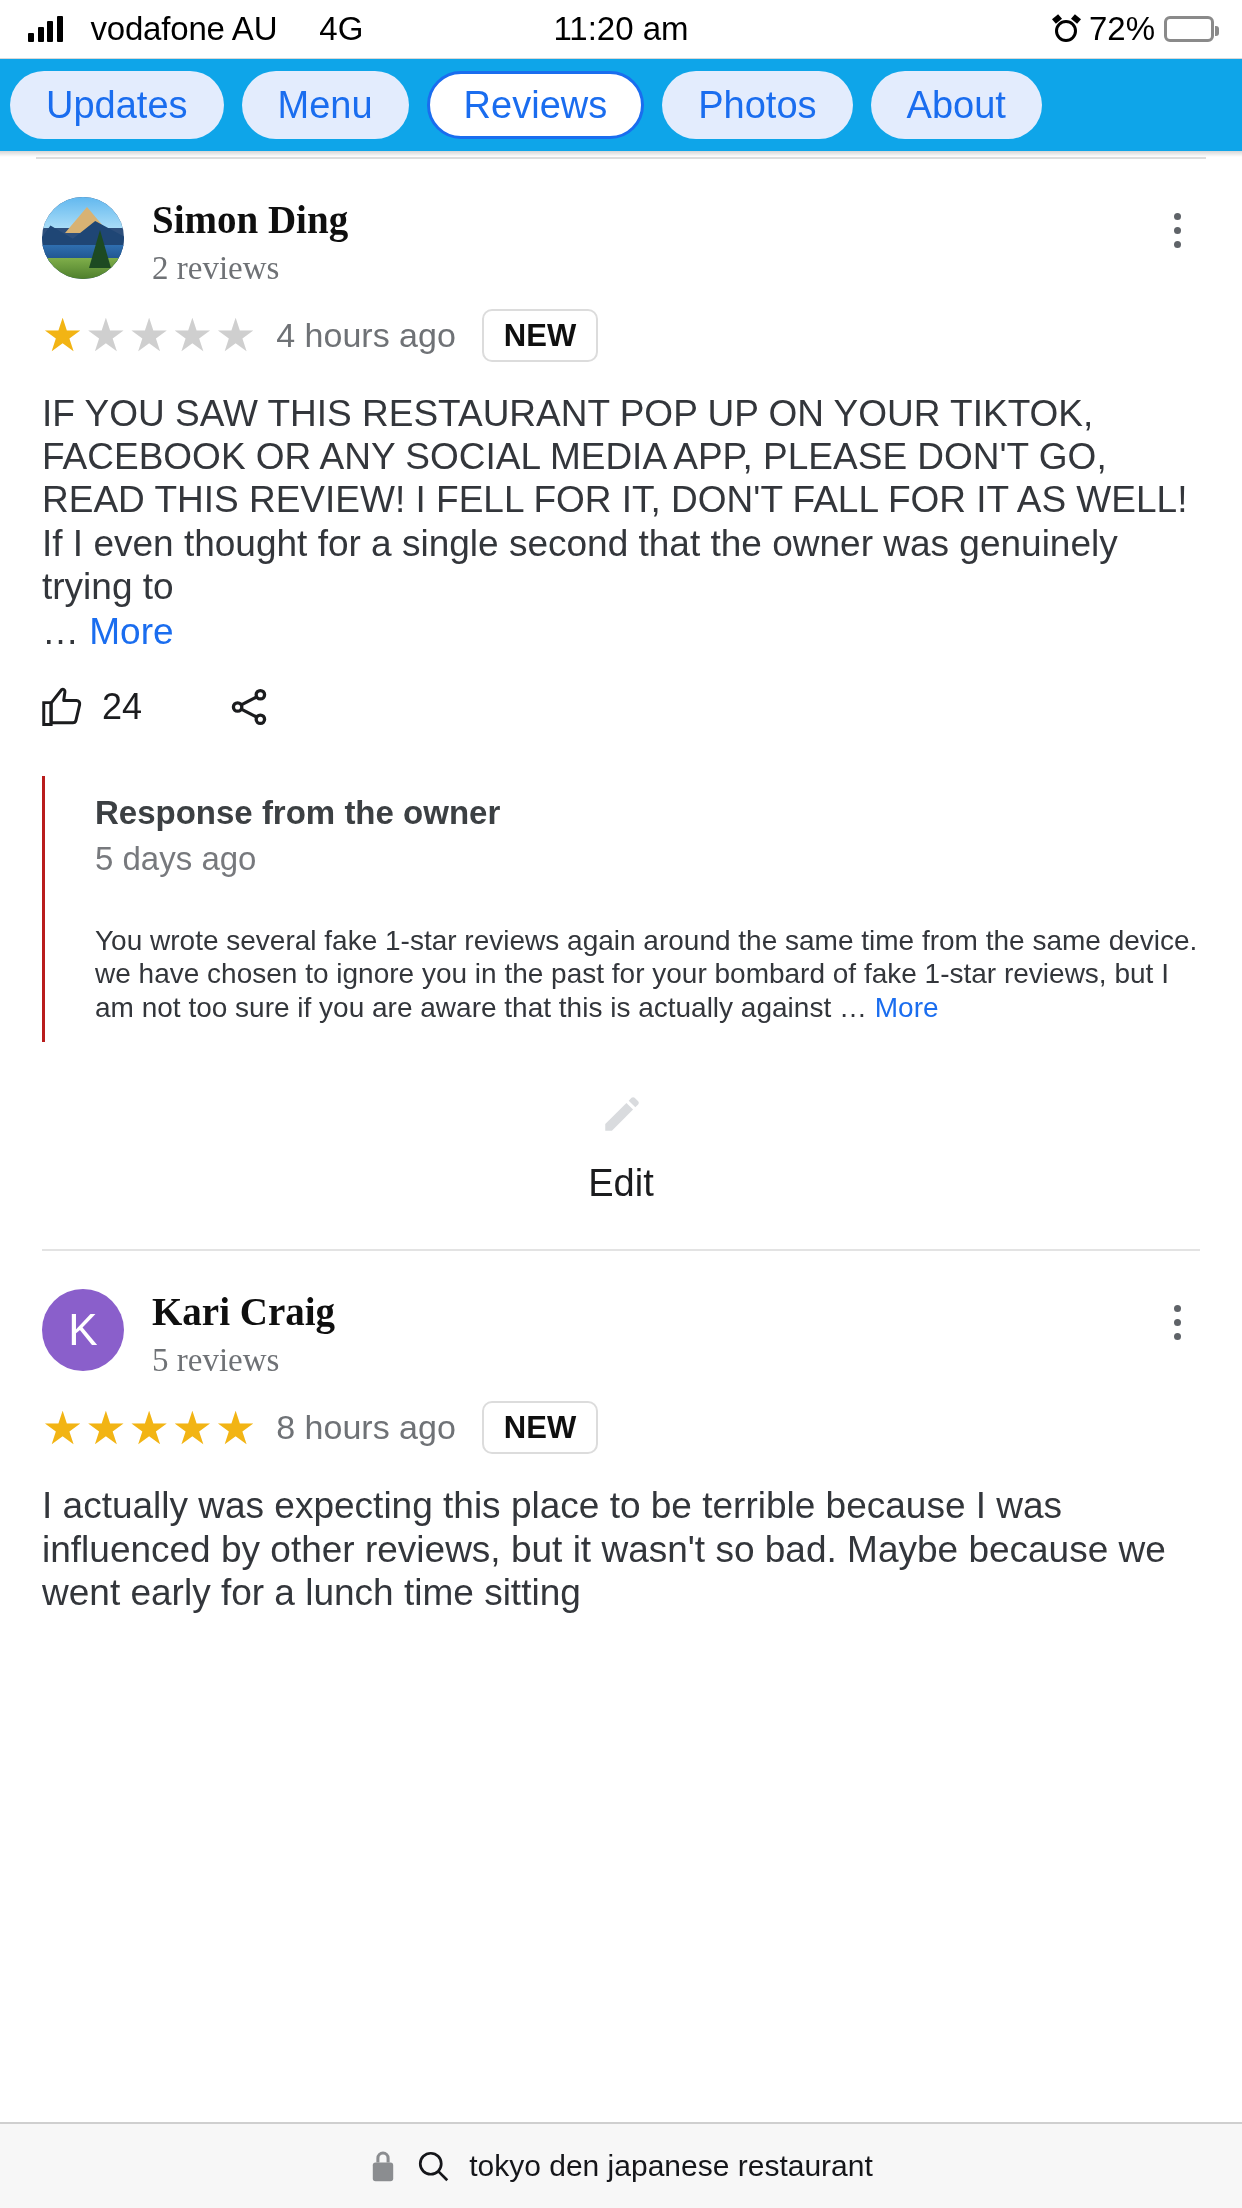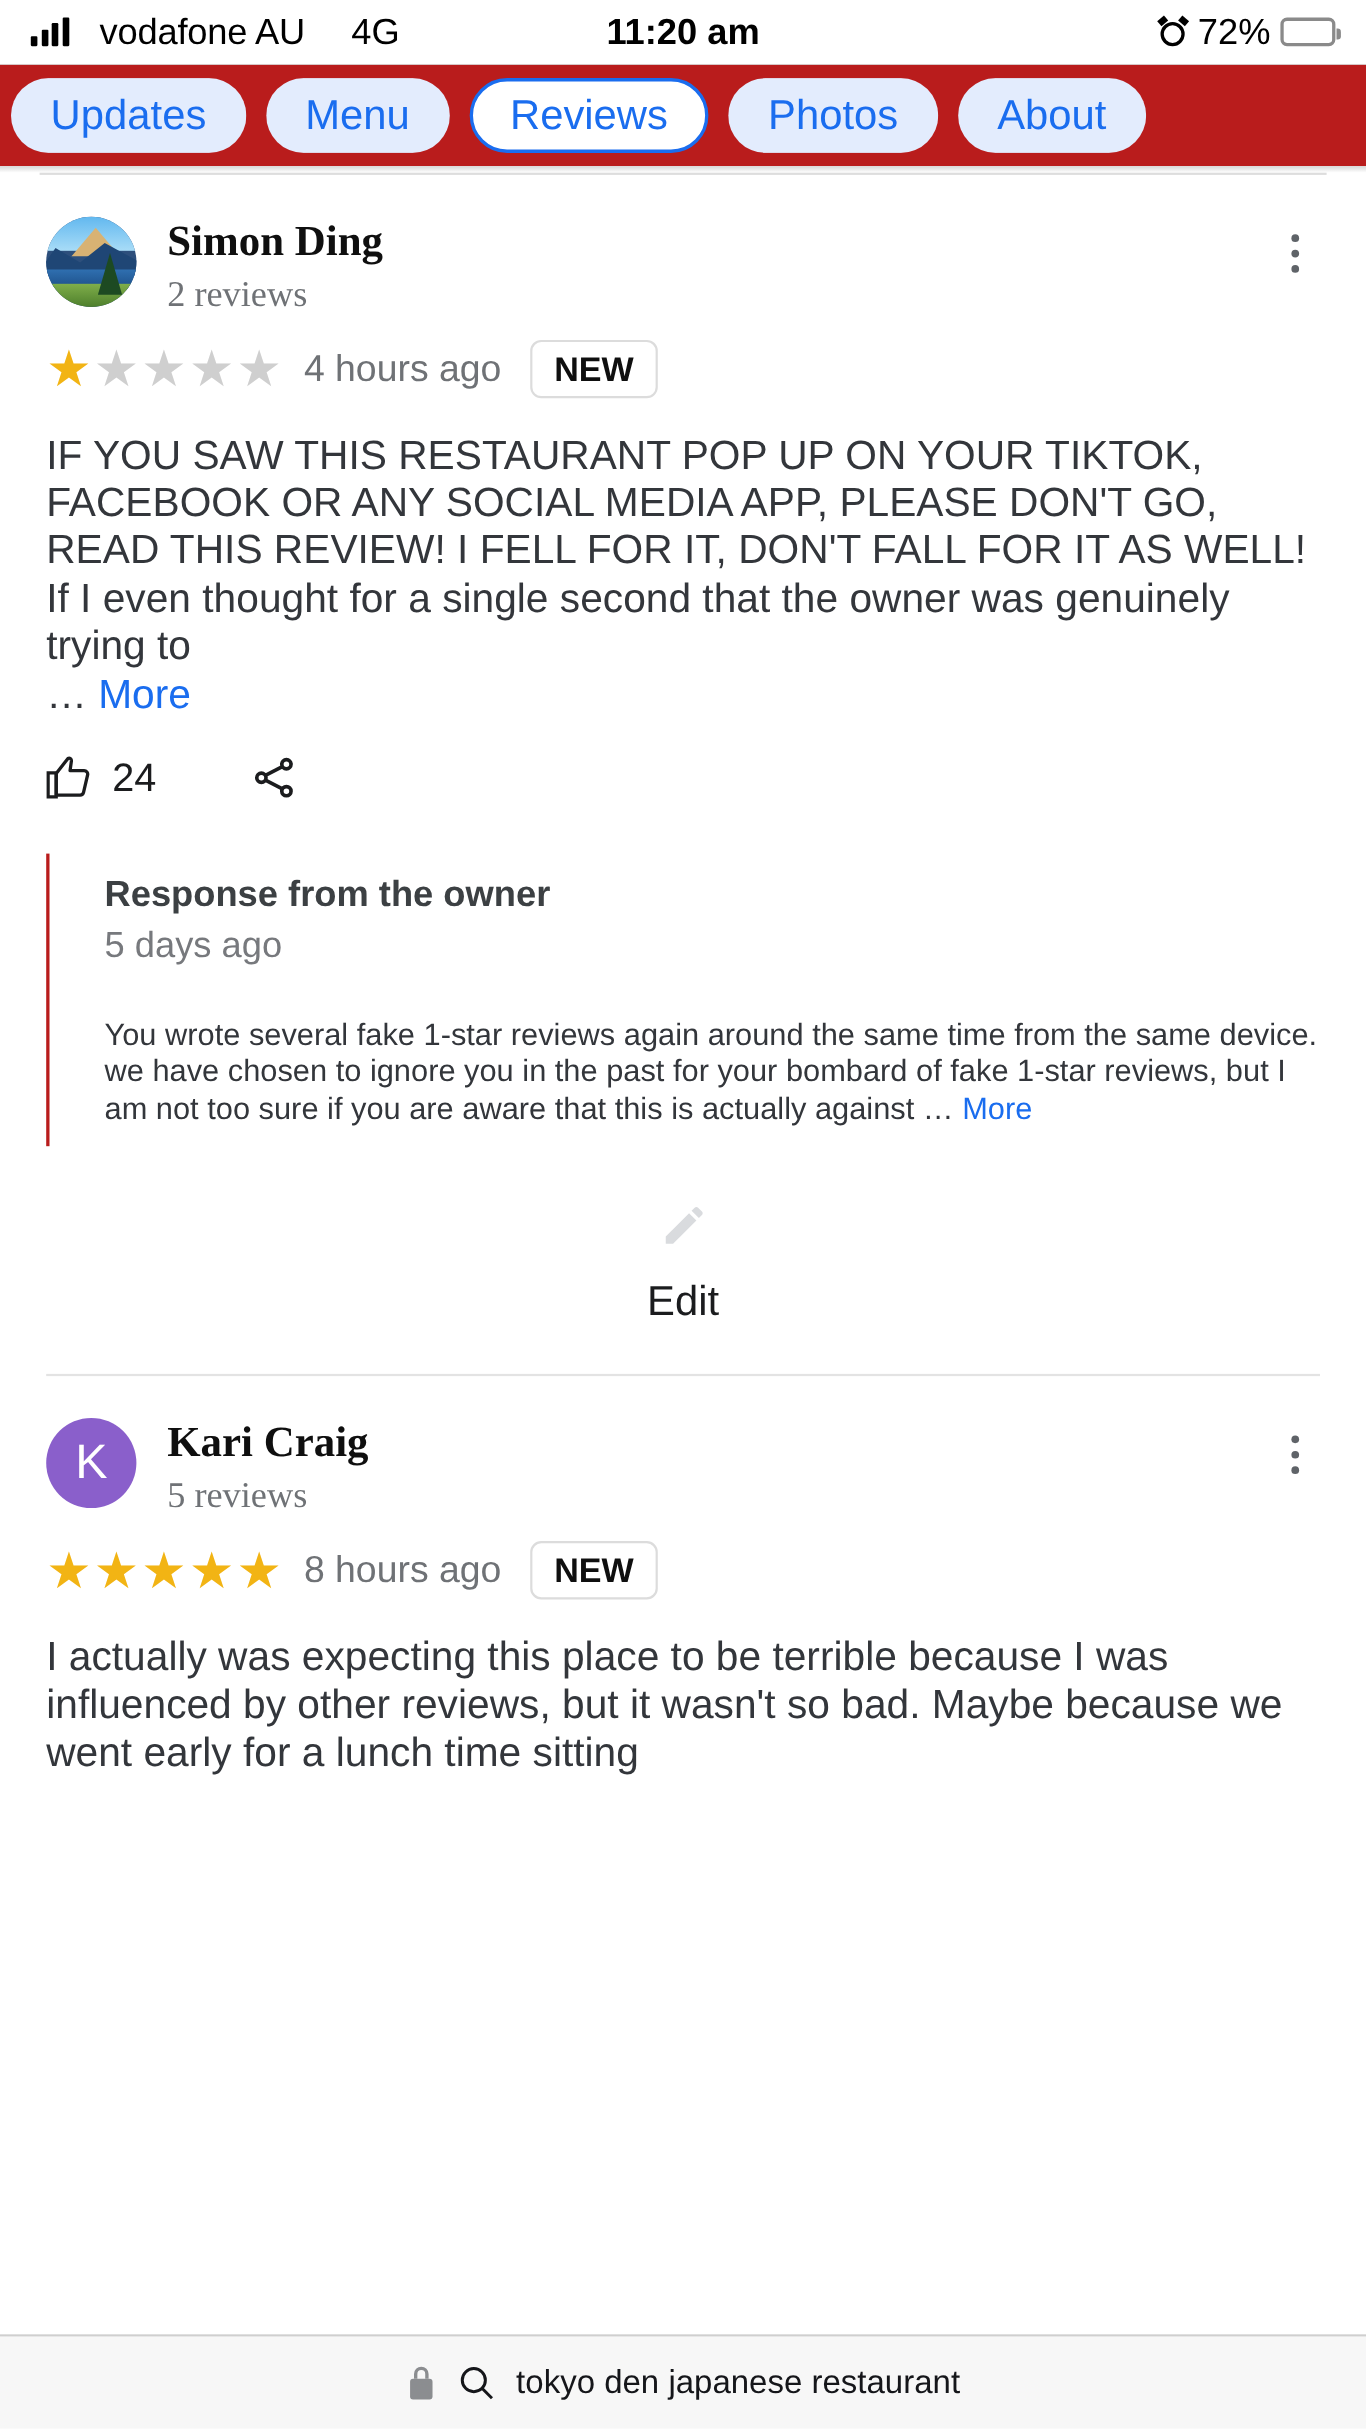--- a/index.html
+++ b/index.html
@@ -36,21 +36,21 @@
   .signal-bars i { width: 6px; background: #000; border-radius: 1px; display: block; }
   .signal-bars i:nth-child(1) { height: 9px; }
   .signal-bars i:nth-child(2) { height: 15px; }
   .signal-bars i:nth-child(3) { height: 21px; }
   .signal-bars i:nth-child(4) { height: 26px; }
   .carrier { font-size: 33px; letter-spacing: -0.2px; }
   .network { font-size: 33px; margin-left: 14px; }
   .status-center {
     position: absolute; left: 0; right: 0; top: 0; bottom: 0;
     display: flex; align-items: center; justify-content: center;
-    font-size: 33px; font-weight: bold; pointer-events: none;
+    font-size: 33px; font-weight: normal; pointer-events: none;
   }
   .status-right {
     margin-left: auto; display: flex; align-items: center; gap: 9px;
     position: relative; z-index: 2;
   }
   .alarm-icon { width: 27px; height: 27px; position: relative; }
   .alarm-icon .face {
     position: absolute; left: 2px; top: 4px; width: 22px; height: 22px;
     border: 3.5px solid #000; border-radius: 50%;
   }
@@ -69,21 +69,21 @@
     position: absolute; right: -8px; top: 7px; width: 4px; height: 10px;
     background: #8a8a8a; border-radius: 0 3px 3px 0;
   }
   .status-sep { height: 1px; background: #d8d8d8; flex: 0 0 1px; }
 
   
   .tabbar {
     flex: 0 0 92px;
     display: flex; align-items: center; gap: 18px;
     padding: 0 10px;
-    background: #b91c1c;
+    background: #0ea5e9;
     overflow: hidden;
   }
   .tab {
     height: 68px;
     border-radius: 34px;
     background: #e3ecfd;
     color: #1a6def;
     font-size: 38px;
     display: flex; align-items: center; justify-content: center;
     padding: 0 34px;

